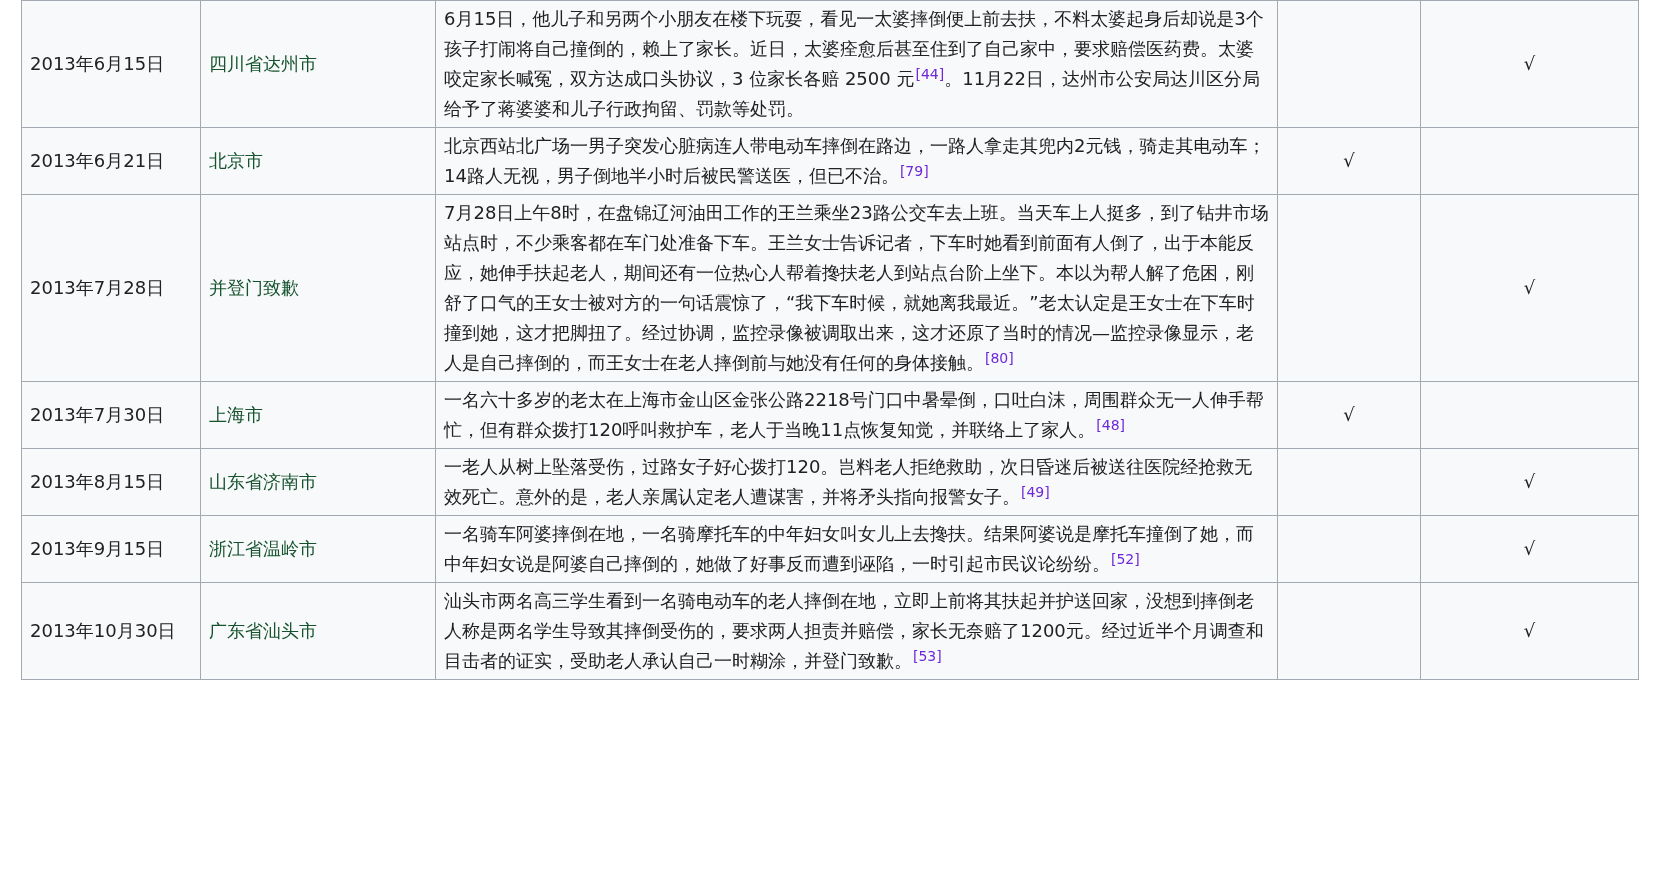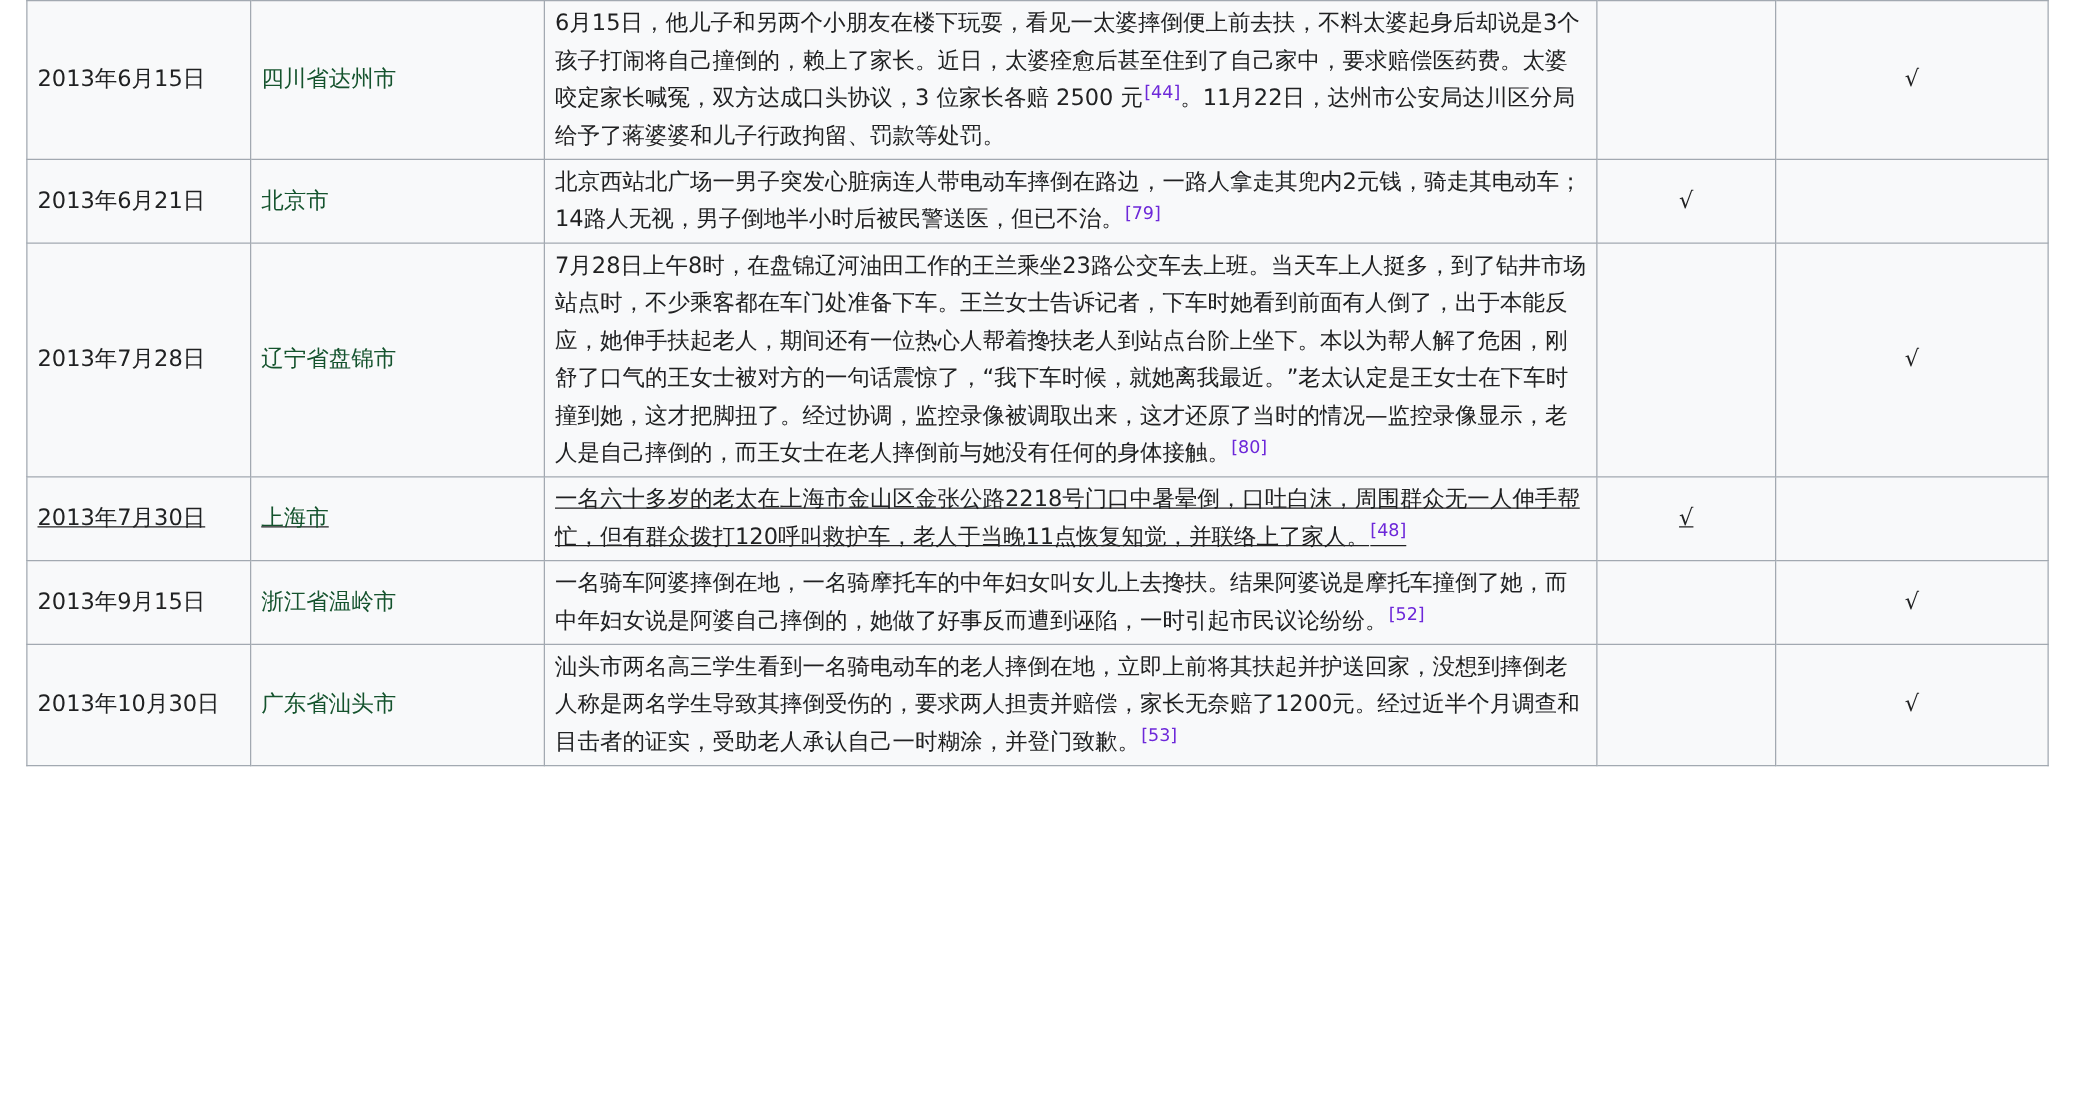--- a/index.html
+++ b/index.html
@@ -81,31 +81,38 @@
   </tr>
         <tr style="height: 62px;">
     <td class="date"><span>2013年6月21日</span></td>
     <td class="place"><a class="place-link" href="#">北京市</a></td>
     <td class="desc"><span>北京西站北广场一男子突发心脏病连人带电动车摔倒在路边，一路人拿走其兜内2元钱，骑走其电动车；14路人无视，男子倒地半小时后被民警送医，但已不治。</span><sup class="ref"><a href="#">[79]</a></sup><span></span></td>
     <td class="check"><span class="checkmark">√</span></td>
     <td class="check"><span class="checkmark"></span></td>
   </tr>
         <tr style="height: 177px;">
     <td class="date"><span>2013年7月28日</span></td>
-    <td class="place"><a class="place-link" href="#">辽宁省盘锦市</a></td>
+    <td class="place"><a class="place-link" href="#">并登门致歉</a></td>
     <td class="desc"><span>7月28日上午8时，在盘锦辽河油田工作的王兰乘坐23路公交车去上班。当天车上人挺多，到了钻井市场站点时，不少乘客都在车门处准备下车。王兰女士告诉记者，下车时她看到前面有人倒了，出于本能反应，她伸手扶起老人，期间还有一位热心人帮着搀扶老人到站点台阶上坐下。本以为帮人解了危困，刚舒了口气的王女士被对方的一句话震惊了，“我下车时候，就她离我最近。”老太认定是王女士在下车时撞到她，这才把脚扭了。经过协调，监控录像被调取出来，这才还原了当时的情况—监控录像显示，老人是自己摔倒的，而王女士在老人摔倒前与她没有任何的身体接触。</span><sup class="ref"><a href="#">[80]</a></sup><span></span></td>
     <td class="check"><span class="checkmark"></span></td>
     <td class="check"><span class="checkmark">√</span></td>
   </tr>
-        <tr style="height: 63px; text-decoration: underline;">
+        <tr style="height: 63px;">
     <td class="date"><span>2013年7月30日</span></td>
     <td class="place"><a class="place-link" href="#">上海市</a></td>
     <td class="desc"><span>一名六十多岁的老太在上海市金山区金张公路2218号门口中暑晕倒，口吐白沫，周围群众无一人伸手帮忙，但有群众拨打120呼叫救护车，老人于当晚11点恢复知觉，并联络上了家人。</span><sup class="ref"><a href="#">[48]</a></sup><span></span></td>
     <td class="check"><span class="checkmark">√</span></td>
     <td class="check"><span class="checkmark"></span></td>
+  </tr>
+        <tr style="height: 63px;">
+    <td class="date"><span>2013年8月15日</span></td>
+    <td class="place"><a class="place-link" href="#">山东省济南市</a></td>
+    <td class="desc"><span>一老人从树上坠落受伤，过路女子好心拨打120。岂料老人拒绝救助，次日昏迷后被送往医院经抢救无效死亡。意外的是，老人亲属认定老人遭谋害，并将矛头指向报警女子。</span><sup class="ref"><a href="#">[49]</a></sup><span></span></td>
+    <td class="check"><span class="checkmark"></span></td>
+    <td class="check"><span class="checkmark">√</span></td>
   </tr>
         <tr style="height: 63px;">
     <td class="date"><span>2013年9月15日</span></td>
     <td class="place"><a class="place-link" href="#">浙江省温岭市</a></td>
     <td class="desc"><span>一名骑车阿婆摔倒在地，一名骑摩托车的中年妇女叫女儿上去搀扶。结果阿婆说是摩托车撞倒了她，而中年妇女说是阿婆自己摔倒的，她做了好事反而遭到诬陷，一时引起市民议论纷纷。</span><sup class="ref"><a href="#">[52]</a></sup><span></span></td>
     <td class="check"><span class="checkmark"></span></td>
     <td class="check"><span class="checkmark">√</span></td>
   </tr>
         <tr style="height: 91px;">
     <td class="date"><span>2013年10月30日</span></td>

